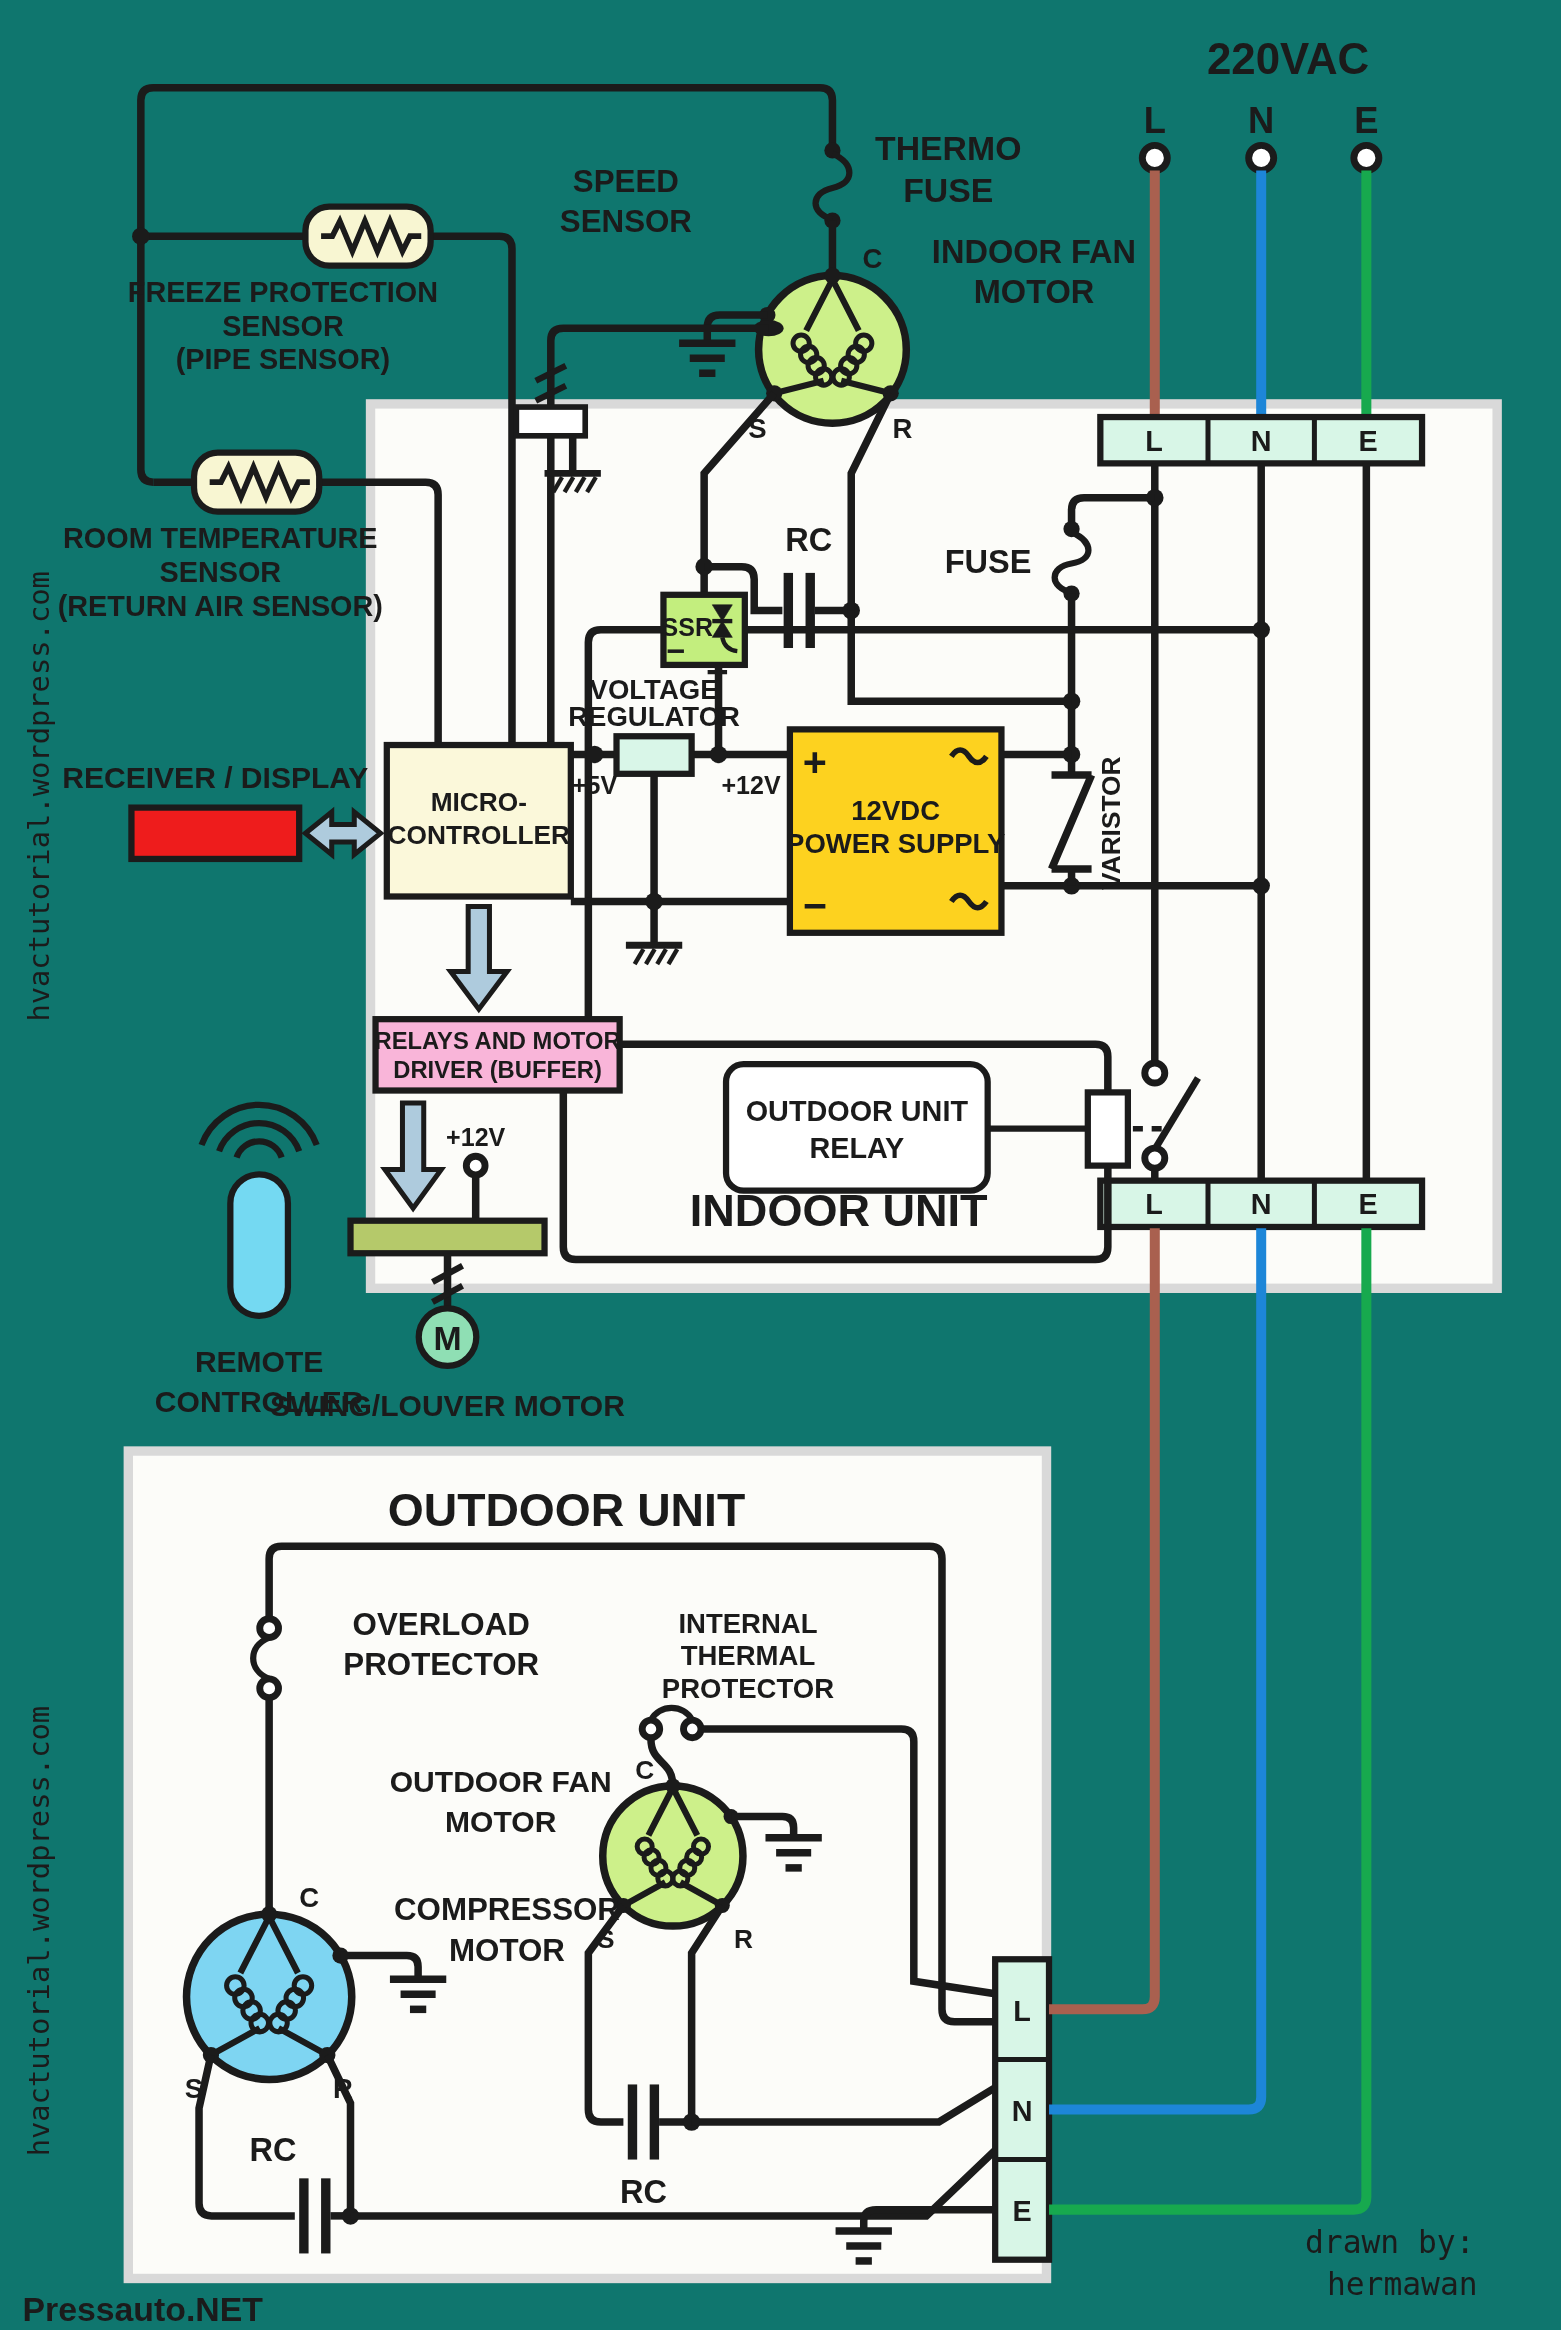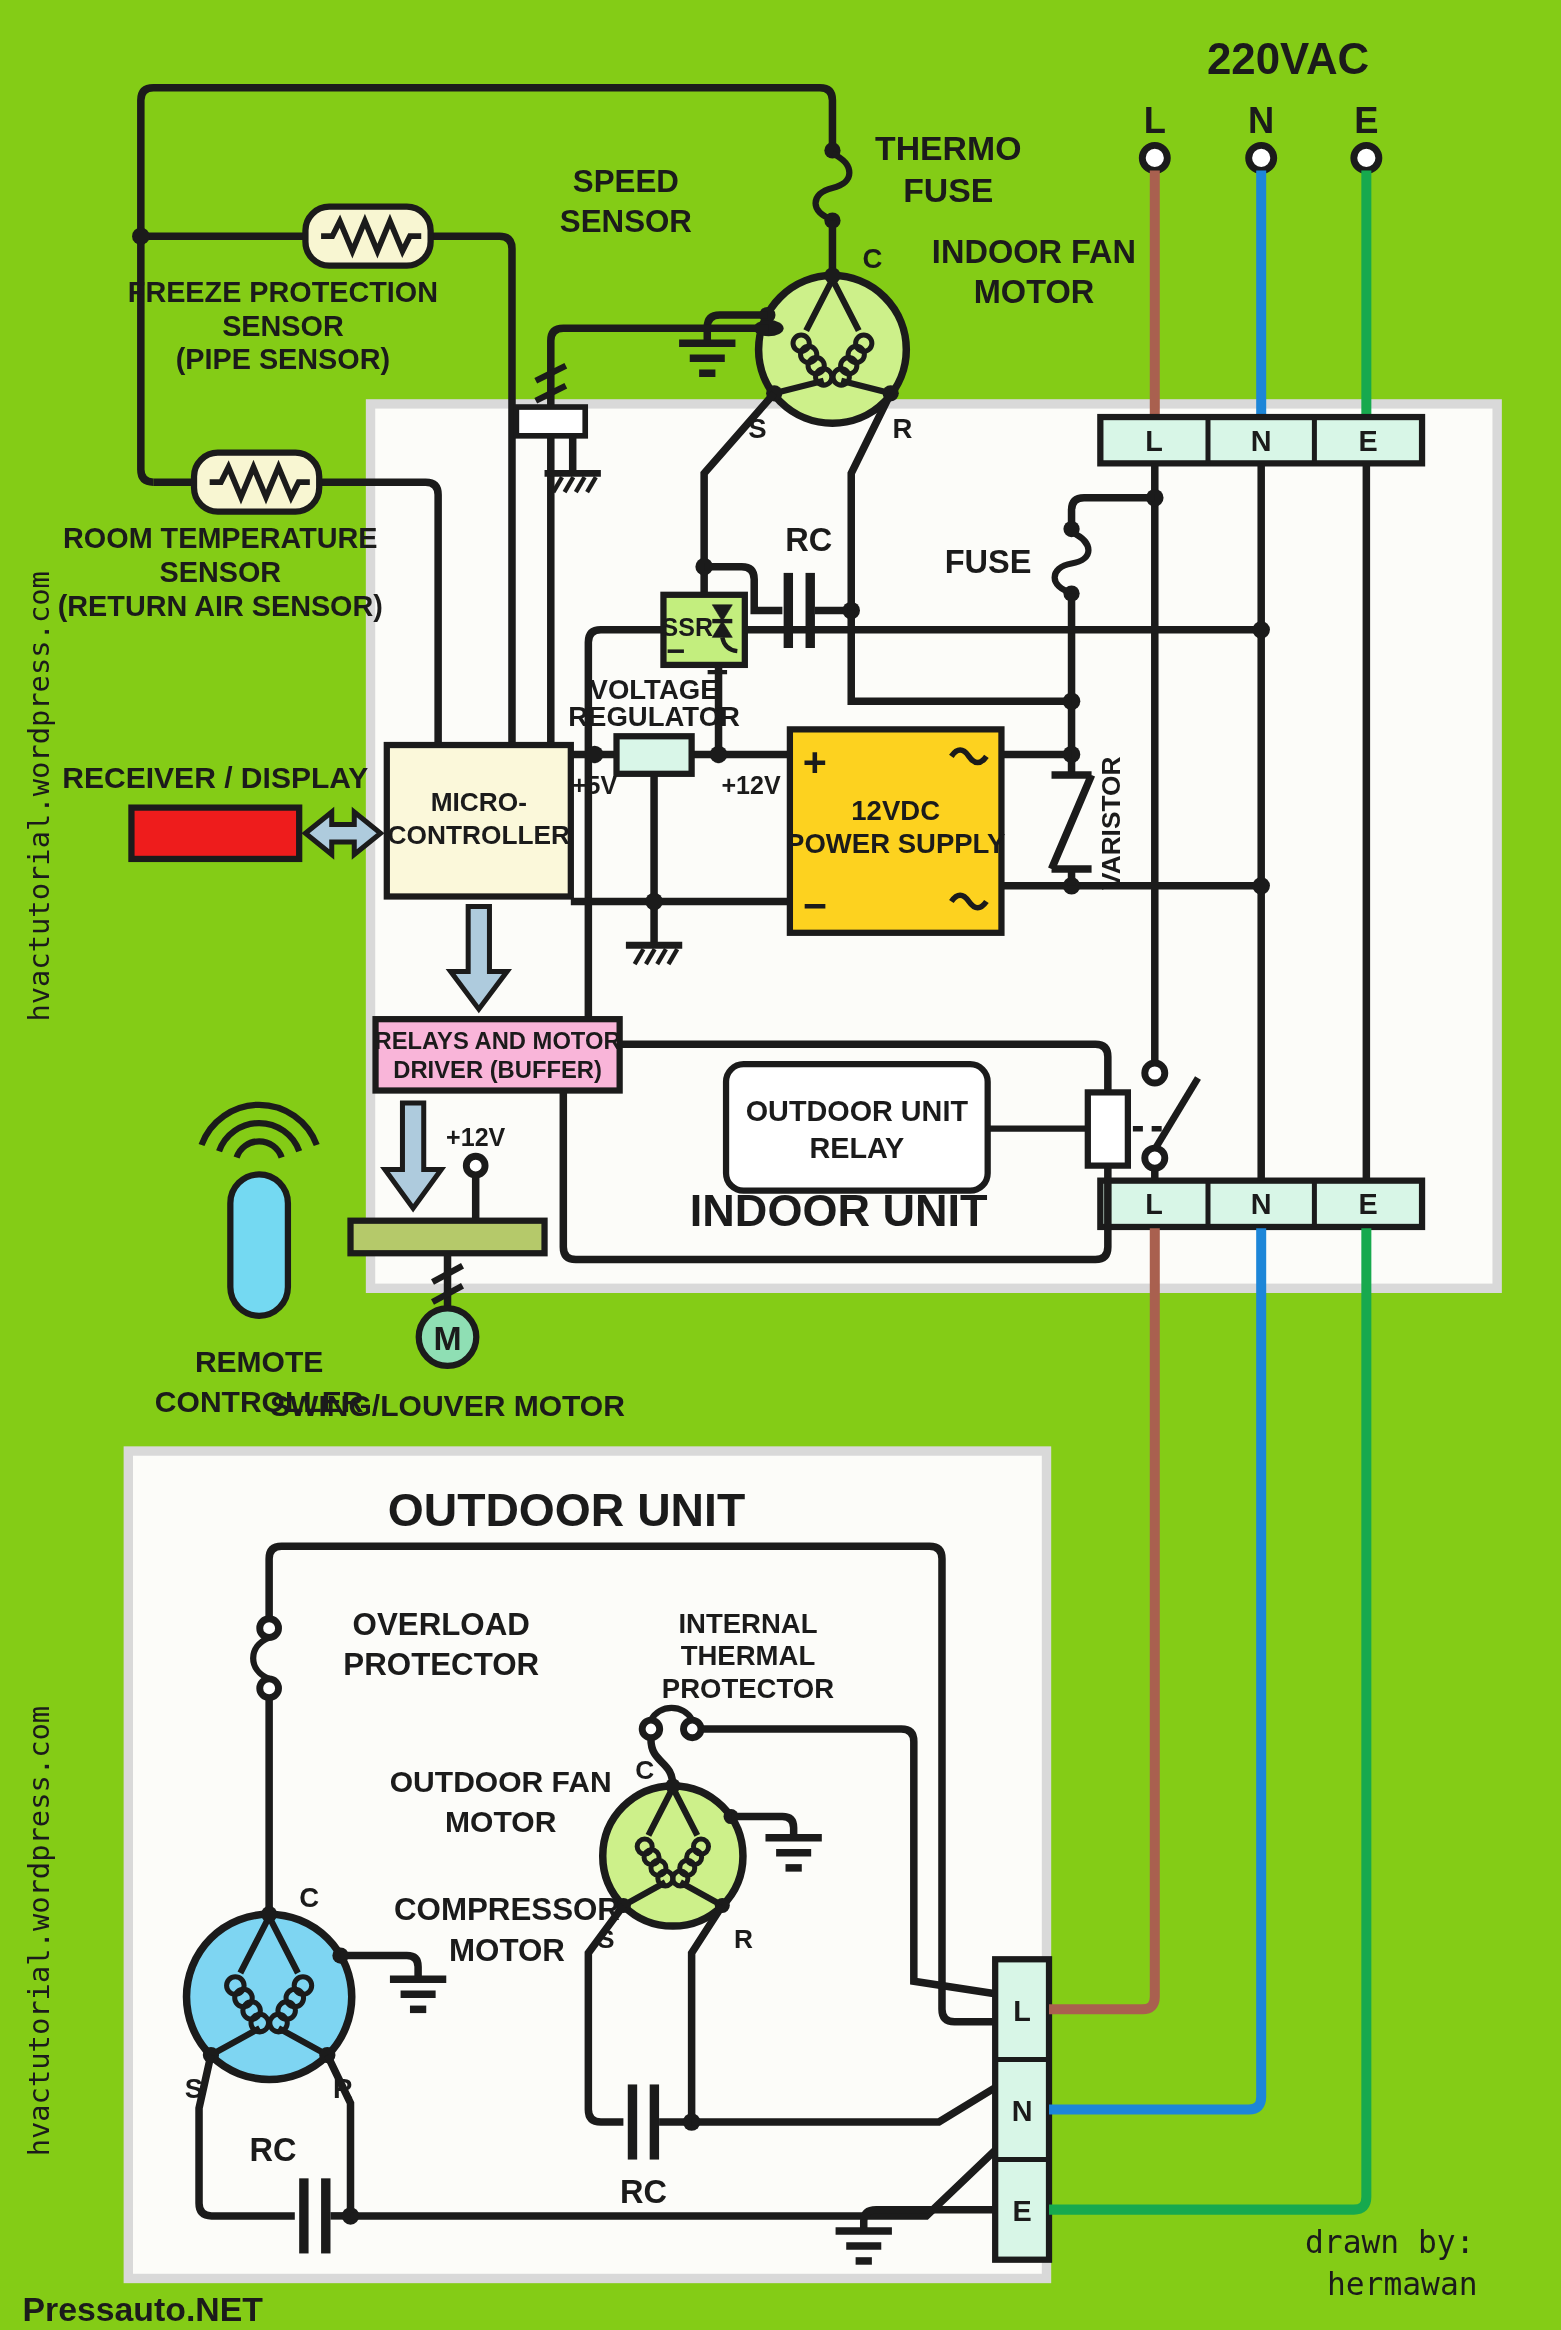--- a/index.html
+++ b/index.html
@@ -1,16 +1,16 @@
 <!DOCTYPE html>
 <html style="font-size:10px"><head>
 <meta charset="utf-8">
 <style>
   html,body{margin:0;padding:0;background:#ffffff;}
-  .stage{position:relative;width:1561px;height:2330px;background:#84cc16;overflow:hidden;}
+  .stage{position:relative;width:1561px;height:2330px;background:#0f766e;overflow:hidden;}
   svg{display:block;}
   .lbl{font-family:"Liberation Sans", sans-serif;font-weight:bold;fill:#1b1b1b;}
   .mono{font-family:"DejaVu Sans Mono", monospace;fill:#1b1b1b;}
   .wire{stroke:#1b1b1b;stroke-width:12;fill:none;}
   .wirethin{stroke:#1b1b1b;stroke-width:10;fill:none;}
   .dot{fill:#1b1b1b;}
   .open{fill:#ffffff;stroke:#1b1b1b;stroke-width:11;}
   .coil{stroke:#1b1b1b;stroke-width:8;fill:none;}
 </style>
 </head>

